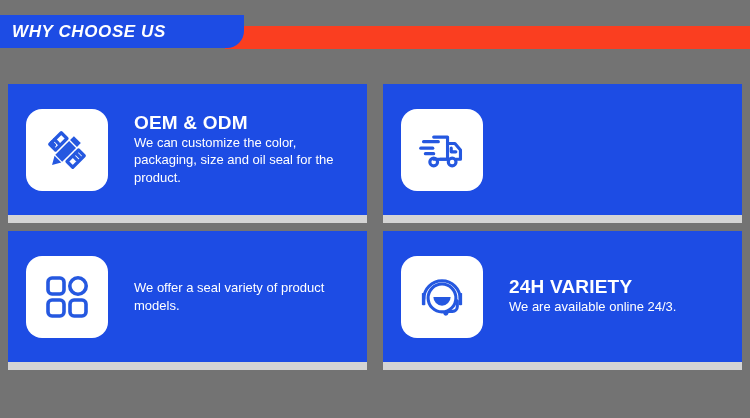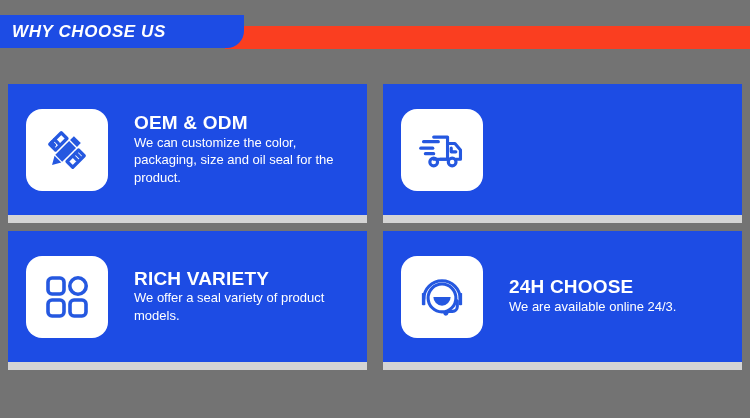--- a/index.html
+++ b/index.html
@@ -213,21 +213,20 @@
               <g fill="none" stroke="#2558e0" stroke-width="3.6">
                 <rect x="3" y="3" width="16" height="16" rx="4"></rect>
                 <circle cx="33" cy="11" r="8.2"></circle>
                 <rect x="3" y="25" width="16" height="16" rx="4"></rect>
                 <rect x="25" y="25" width="16" height="16" rx="4"></rect>
               </g>
             </svg>
           </span>
         </div>
         <div class="card-text">
-          <div class="card-title">RICH VARIETY</div>
           <div class="card-desc">We offer a seal variety of product models.</div>
         </div>
       </div>
       <div class="card-shadow"></div>
     </div>
 
     <div class="card-slot slot-3">
       <div class="card">
         <div class="icon-tile">
           <span>
@@ -240,21 +239,21 @@
                 <path d="M4 20 a3.6 3.6 0 0 1 3.6 0 v12 a3.6 3.6 0 0 1 -3.6 0 z"></path>
                 <path d="M42.4 20 a3.6 3.6 0 0 1 3.6 0 v12 a3.6 3.6 0 0 1 -3.6 0 z"></path>
                 <circle cx="29" cy="41" r="2.6"></circle>
               </g>
               <circle cx="25" cy="25" r="14.5" fill="none" stroke="#2558e0" stroke-width="3.2"></circle>
               <path d="M16 24 a9 9 0 0 0 18 0 z" fill="#2558e0"></path>
             </svg>
           </span>
         </div>
         <div class="card-text">
-          <div class="card-title">24H CHOOSE</div>
+          <div class="card-title">24H VARIETY</div>
           <div class="card-desc">We are available online 24/3.</div>
         </div>
       </div>
       <div class="card-shadow"></div>
     </div>
 
   </div>
 </div>
 
 </body></html>

